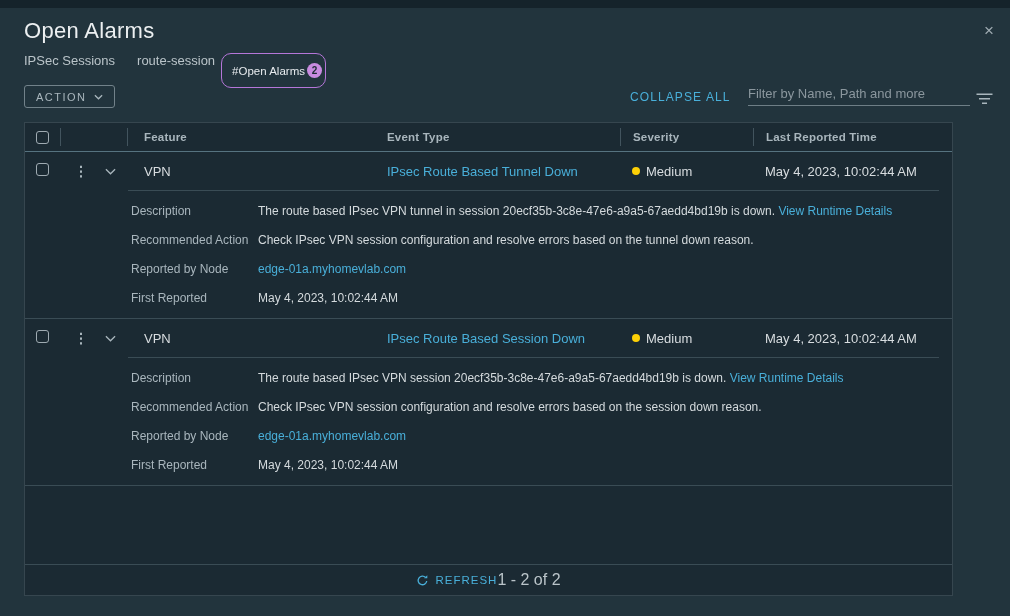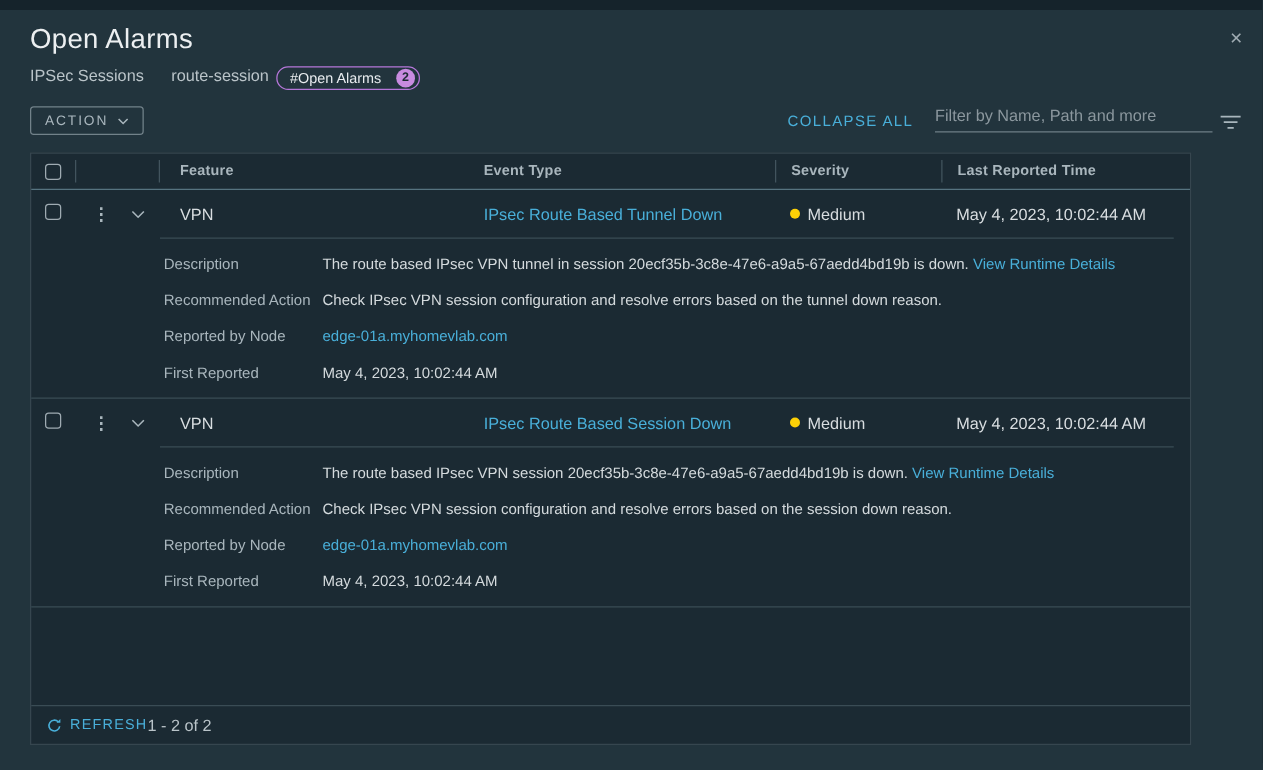--- a/index.html
+++ b/index.html
@@ -11,21 +11,21 @@
     position:relative;
   }
   .top-strip { position:absolute; left:0; top:0; width:1010px; height:8px; background:#15232b; }
 
   .panel-title { position:absolute; left:24px; top:18px; font-size:22px; font-weight:400; color:#eceff1; letter-spacing:.3px;text-align:right; }
   .close-btn { position:absolute; right:12px; top:20px; font-size:17px; color:#9fabb2; cursor:pointer; line-height:1; padding:2px 4px; }
 
   .breadcrumb { position:absolute; left:24px; top:53px; display:flex; align-items:flex-start; font-size:13px; color:#bac4c9; }
   .bc-item { margin-right:22px; }
   .bc-item.last { margin-right:6px; }
-  .pill { height:19px; padding:0 3px 0 10px; border:1px solid #b576d9; border-radius:10px; display:flex; align-items:center; gap:12px; font-size:11.5px; color:#e8ecef; cursor:pointer; }
+  .pill { height:35px; padding:0 3px 0 10px; border:1px solid #b576d9; border-radius:10px; display:flex; align-items:center; gap:2px; font-size:11.5px; color:#e8ecef; cursor:pointer; }
   .badge { width:15px; height:15px; border-radius:50%; background:#c88be0; color:#1c2b33; font-size:10px; font-weight:700; display:flex; align-items:center; justify-content:center; }
 
   .action-btn { position:absolute; left:24px; top:85px; height:23px; padding:0 11px; border:1px solid #72828a; border-radius:3px; background:transparent; color:#a9b6bd; font-size:11px; letter-spacing:1.5px; display:flex; align-items:center; gap:7px; cursor:pointer; font-family:"Liberation Sans", sans-serif; }
   .collapse-all { position:absolute; left:630px; top:90px; color:#49afd9; font-size:12px; letter-spacing:1.1px; font-weight:500; cursor:pointer; }
 
   .filter-wrap { position:absolute; left:748px; top:84px; width:222px; border-bottom:1px solid #6e7e86; padding-bottom:3px; }
   .filter-wrap input { width:100%; background:transparent; border:none; outline:none; color:#d8dde0; font-size:13px; font-family:"Liberation Sans", sans-serif; }
   .filter-wrap input::placeholder { color:#8b979e; }
   .filter-icon { position:absolute; left:976px; top:91px; cursor:pointer; }
 
@@ -54,23 +54,23 @@
 
   .row-divider { height:1px; background:#3a4c55; margin:0 13px 0 103px; flex:0 0 auto; }
   .details { padding:5px 0 6px 0; flex:0 0 auto; }
   .detail-row { height:29px; display:flex; align-items:center; font-size:12px; }
   .detail-label { width:127px; margin-left:106px; color:#a9b6bd; flex:0 0 auto; }
   .detail-value { color:#d4dadd; }
   .link { color:#49afd9; text-decoration:none; cursor:pointer; }
   .group-sep { height:1px; background:#3a4c55; flex:0 0 auto; }
   .filler { flex:1 1 auto; }
 
-  .grid-footer { height:31px; border-top:1px solid #3a4c55; display:flex; align-items:center; justify-content:flex-start; padding:0 12px; flex:0 0 auto; }
+  .grid-footer { height:31px; border-top:1px solid #3a4c55; display:flex; align-items:center; justify-content:center; padding:0 12px; flex:0 0 auto; }
   .refresh { display:flex; align-items:center; gap:6px; color:#49afd9; font-size:11.5px; letter-spacing:1px; cursor:pointer; }
-  .pagination { color:#bac4c9; font-size:13px; }
+  .pagination { color:#bac4c9; font-size:16px; }
 </style>
 </head>
 <body>
 
 <div class="top-strip"></div>
 
 <h1 class="panel-title">Open Alarms</h1>
 <div class="close-btn">×</div>
 
 <nav class="breadcrumb">

